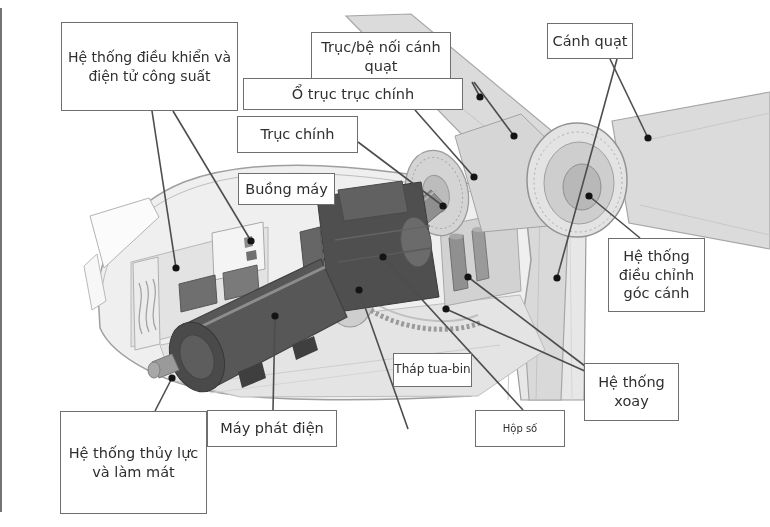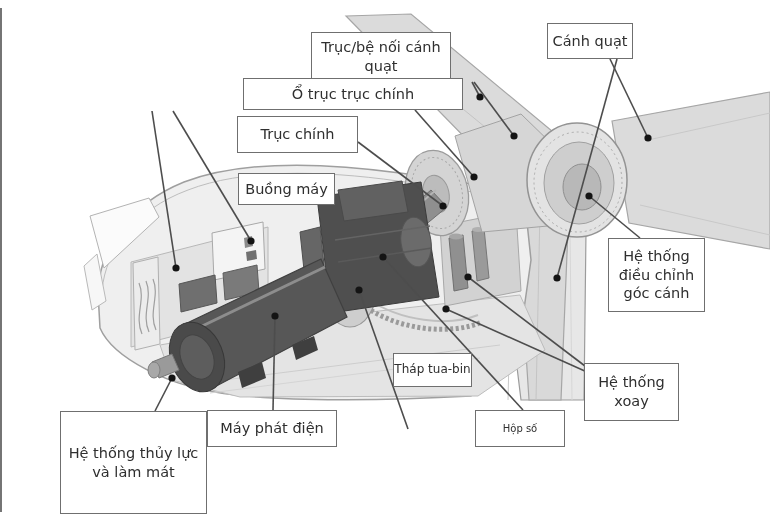--- a/index.html
+++ b/index.html
@@ -163,20 +163,22 @@
       <circle cx="383" cy="257" r="3.6" class="dot"></circle>
       <line x1="408" y1="429" x2="359" y2="290" class="leader"></line>
       <circle cx="359" cy="290" r="3.6" class="dot"></circle>
       <line x1="273" y1="410" x2="275" y2="316" class="leader"></line>
       <circle cx="275" cy="316" r="3.6" class="dot"></circle>
       <line x1="155" y1="411" x2="172" y2="378" class="leader"></line>
       <circle cx="172" cy="378" r="3.6" class="dot"></circle>
     </svg>
 
   <div id="labels">
+      <div class="label" style="left: 61px; top: 22px; width: 177px; height: 89px; font-size: 14px;">Hệ thống điều khiển và
+điện tử công suất</div>
       <div class="label" style="left: 311px; top: 32px; width: 140px; height: 50px; font-size: 14.5px;">Trục/bệ nối cánh
 quạt</div>
       <div class="label" style="left: 547px; top: 23px; width: 86px; height: 36px; font-size: 14.5px;">Cánh quạt</div>
       <div class="label" style="left: 243px; top: 78px; width: 220px; height: 32px; font-size: 14.5px;">Ổ trục trục chính</div>
       <div class="label" style="left: 237px; top: 116px; width: 121px; height: 37px; font-size: 14.5px;">Trục chính</div>
       <div class="label" style="left: 238px; top: 173px; width: 97px; height: 32px; font-size: 14.5px;">Buồng máy</div>
       <div class="label" style="left: 608px; top: 238px; width: 97px; height: 74px; font-size: 14.5px;">Hệ thống
 điều chỉnh
 góc cánh</div>
       <div class="label" style="left: 393px; top: 353px; width: 79px; height: 34px; font-size: 12px; text-align: right;">Tháp tua-bin</div>

